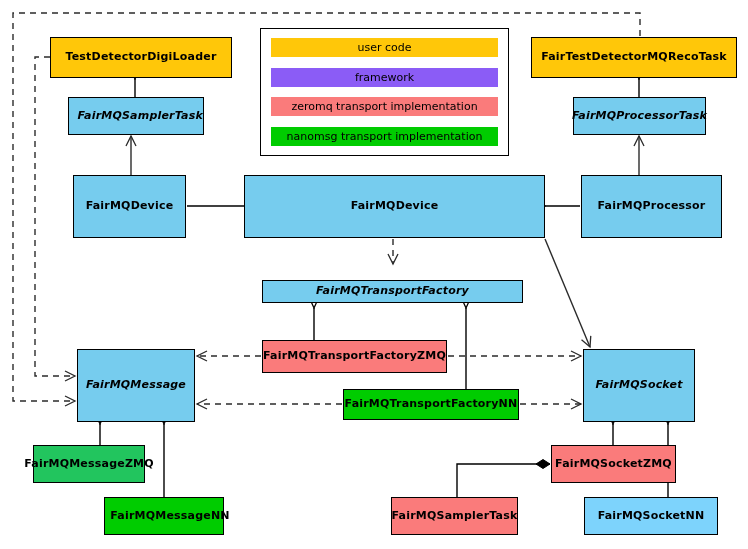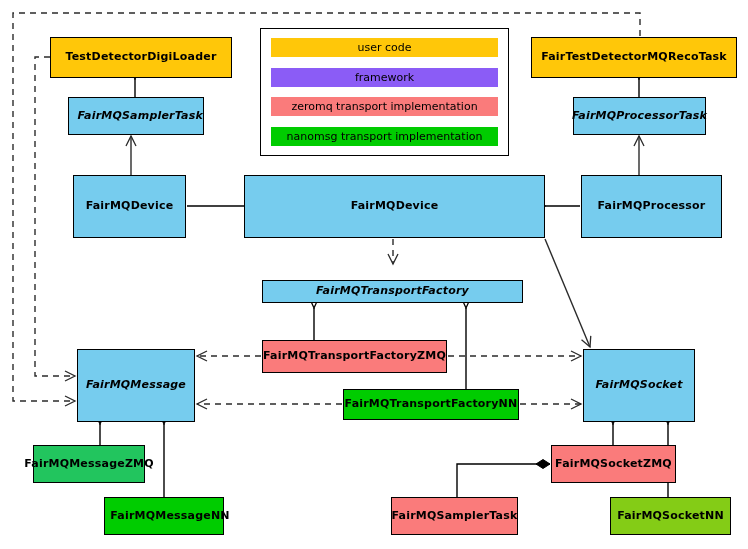--- a/index.html
+++ b/index.html
@@ -199,21 +199,21 @@
   </div>
 
   <div class="node" style="left:551px; top:445px; width:125px; height:38px; background:#FA7B7B;">
     <span>FairMQSocketZMQ</span>
   </div>
 
   <div class="node" style="left:391px; top:497px; width:127px; height:38px; background:#FA7B7B;">
     <span>FairMQSamplerTask</span>
   </div>
 
-  <div class="node" style="left:610px; top:497px; width:121px; height:38px; background:#84cc16;">
+  <div class="node" style="left:584px; top:497px; width:134px; height:38px; background:#7dd3fc;">
     <span>FairMQSocketNN</span>
   </div>
 
   <div class="legend-box" style="left:260px; top:28px; width:249px; height:128px;">
     <div class="legend-row" style="background:#FFC709;">
       <span>user code</span>
     </div>
     <div class="legend-row" style="background:#8b5cf6;">
       <span>framework</span>
     </div>

